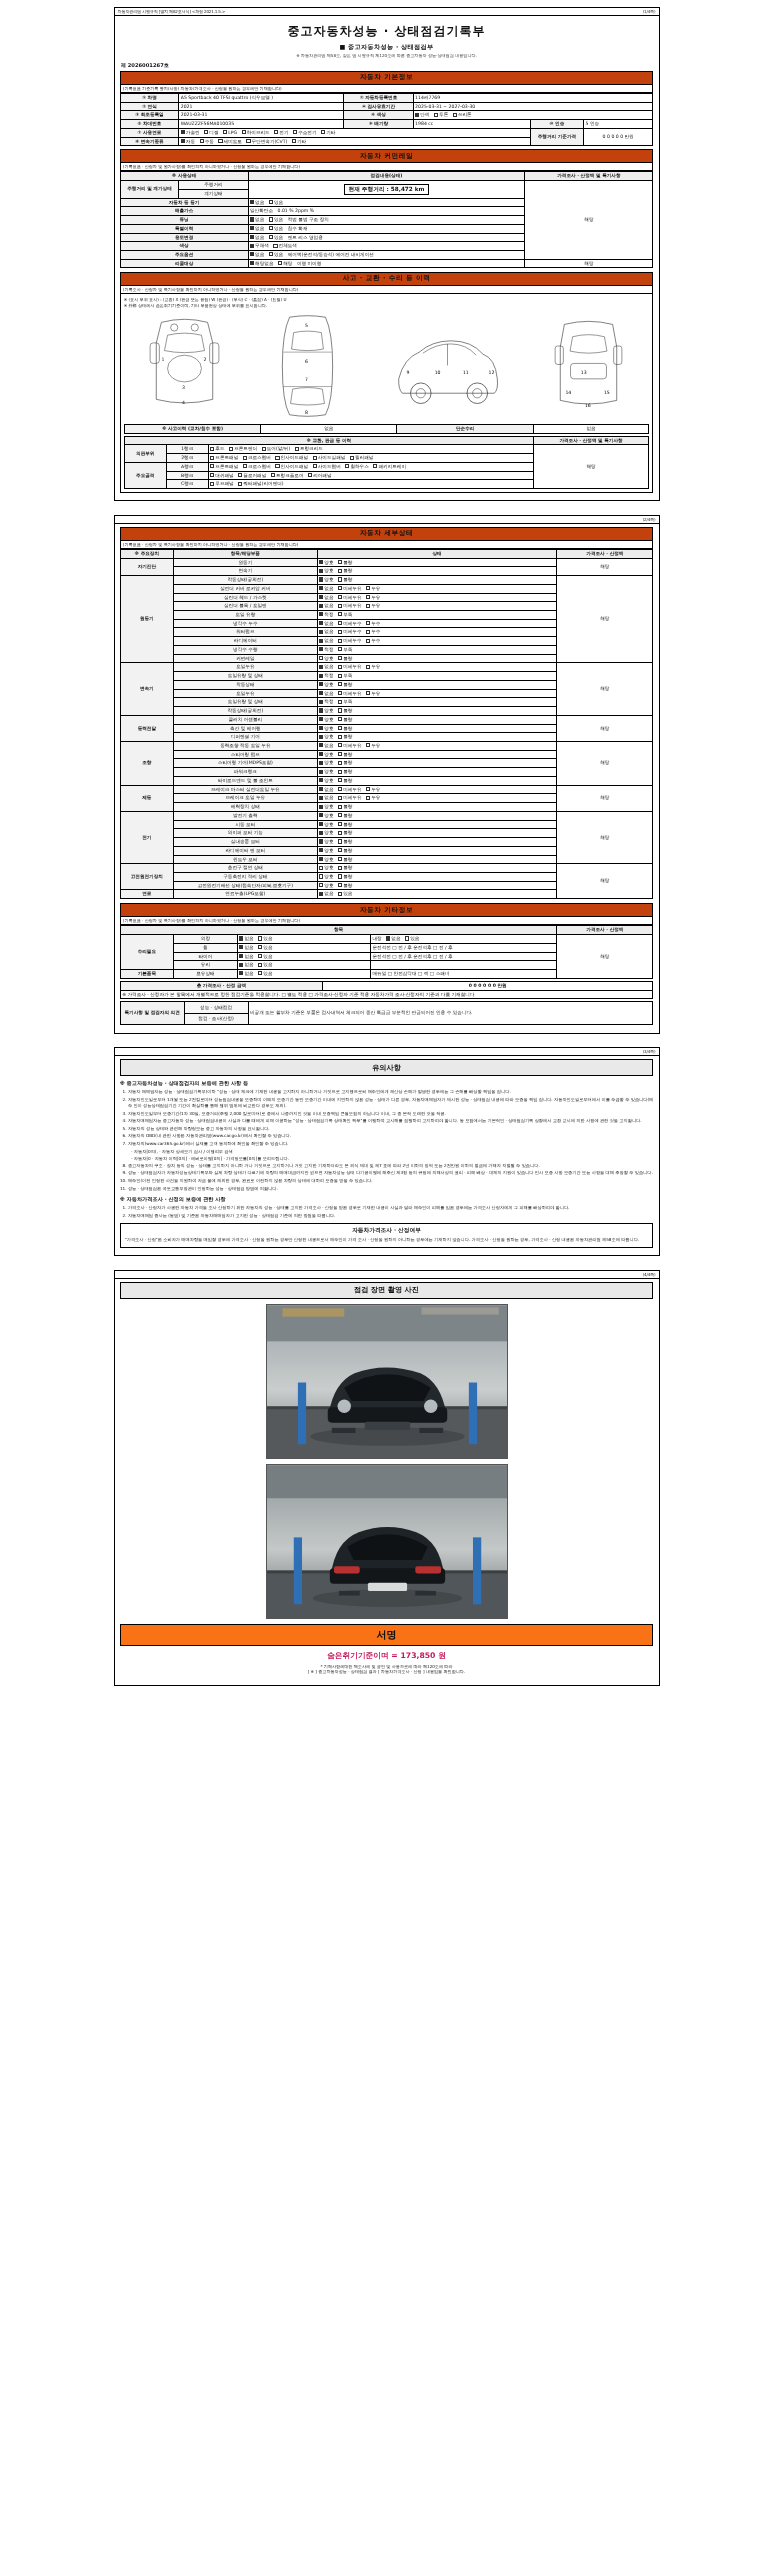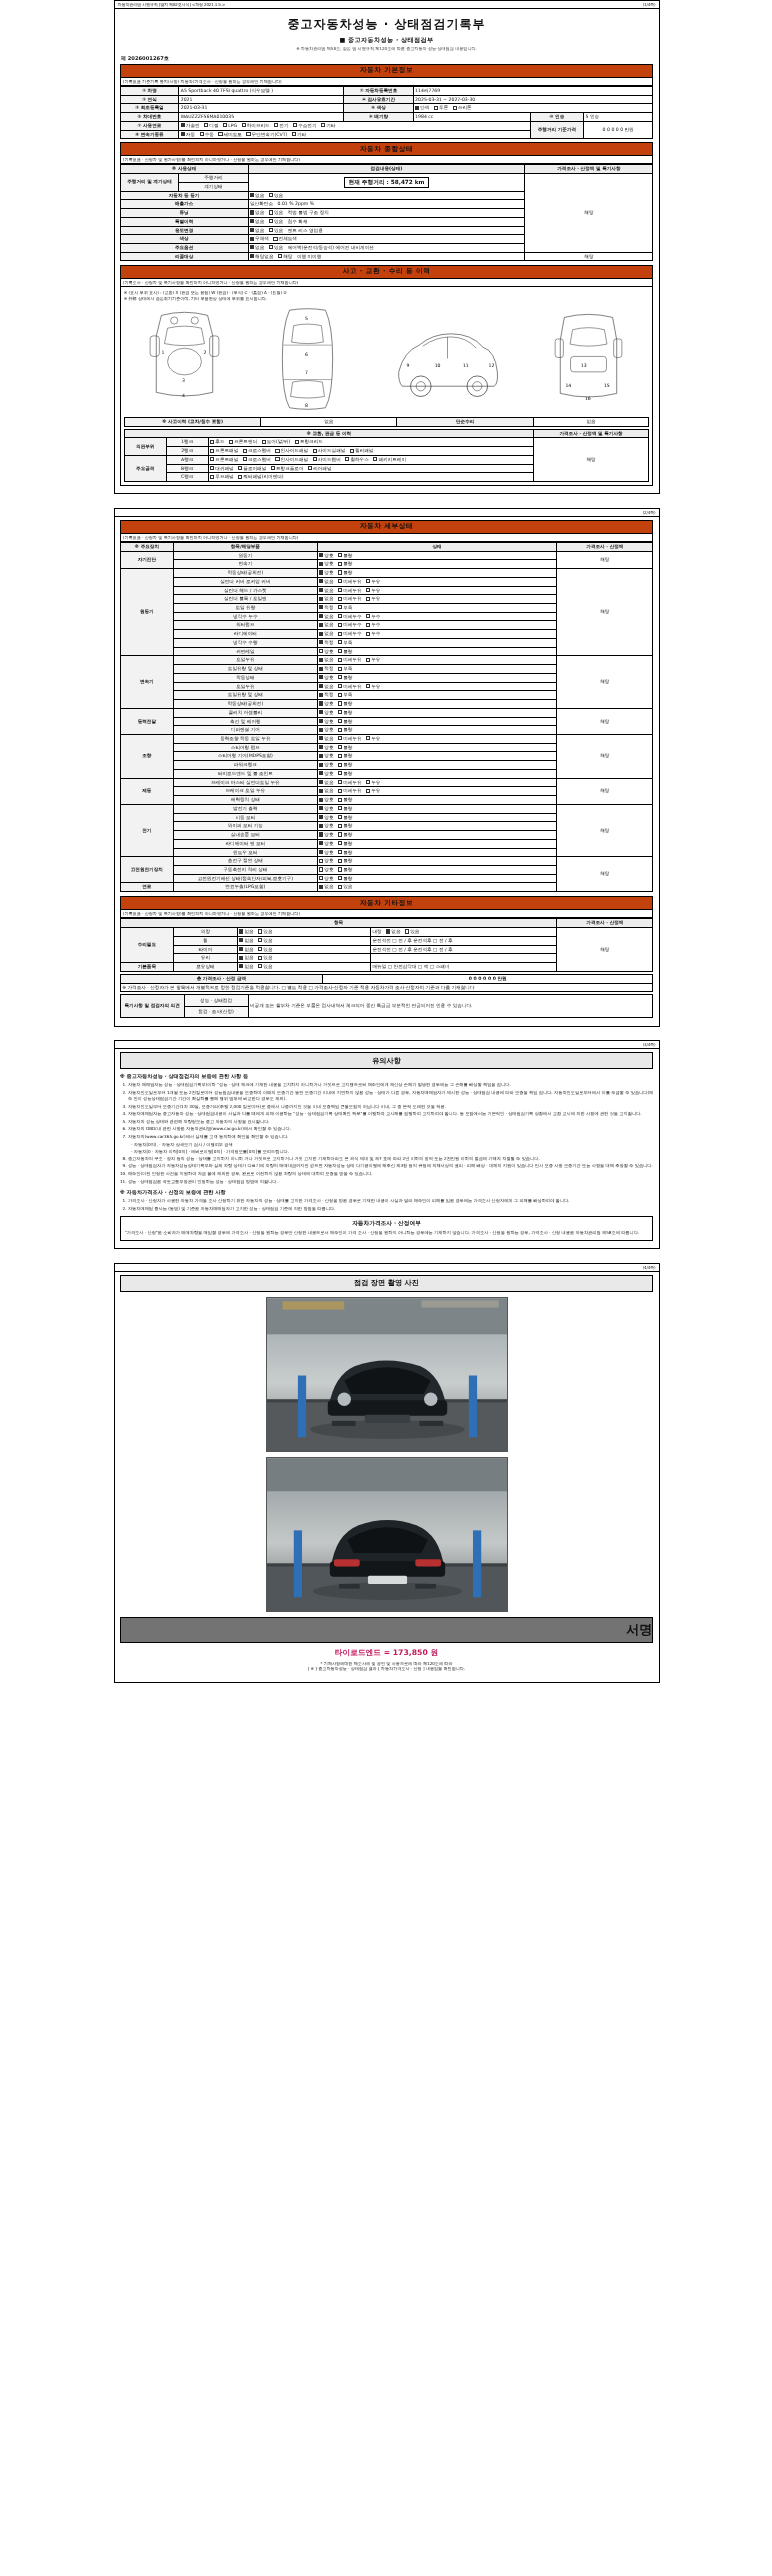--- a/index.html
+++ b/index.html
@@ -6,21 +6,21 @@
   html, body { margin:0; padding:0; }
   body {
     width:773px;
     background:#ffffff;
     font-family:"DejaVu Sans","Liberation Sans",sans-serif;
     font-size:5.7px;
     color:#111;
   }
   .page {
     width:767px;
-    margin:0 auto;
+    margin:7px auto;
     padding:0 0 5.2px 0;
   }
   .sheet {
     position:relative;
     margin:0 auto 13.4px auto;
     width:546px;
     background:#fff;
     border:0.5px solid #000;
     padding:0;
   }
@@ -83,21 +83,21 @@
     border:0.5px solid #000; border-top:none; padding:3.1px;
     background:#fff;
   }
   .legend-row { font-size:4.1px; margin-bottom:1px; }
   .car-figs { display:flex; justify-content:space-around; align-items:flex-start; padding:3.1px 0 1px 0; }
   .car-fig { position:relative; }
 
   
   .photo-band { background:#e9e9e9; border:0.5px solid #000; text-align:center; font-weight:bold; font-size:7.2px; padding:2.6px 0;}
   .photo-box { width:242px; height:155px; margin:5.2px auto; border:0.5px solid #555; overflow:hidden; position:relative; }
-  .sign-band { background:#737373; border:0.5px solid #000; text-align:right; font-weight:bold; font-size:13px; padding:2.6px 0; margin-top:5.2px;}
+  .sign-band { background:#f97316; border:0.5px solid #000; text-align:center; font-weight:bold; font-size:10px; padding:2.6px 0; margin-top:5.2px;}
   .price-line { text-align:center; font-size:7.7px; font-weight:bold; color:#c2185b; padding:5.2px 0 2.1px 0;}
   .footer-note { text-align:center; font-size:4.1px; padding:1px 0 0 0;}
   .footer-note2 { text-align:center; font-size:4.1px; padding:0.5px 0 3.1px 0;}
 
   
   .notice-title { background:#e9e9e9; border:0.5px solid #000; text-align:center; font-weight:bold; font-size:7.2px; padding:2.6px 0; margin-bottom:4.1px;}
   .notice-h { font-size:5.2px; font-weight:bold; margin:4.1px 0 2.1px 0;}
   ol.notice { margin:0 0 0 8.2px; padding:0; }
   ol.notice li { font-size:4.2px; line-height:1.45; margin-bottom:1.5px; text-align:justify; }
   p.np { font-size:4.2px; line-height:1.45; margin:1px 0; text-align:justify;}
@@ -195,21 +195,21 @@
             <span class="chk"><span class="cb on"></span><span>자동</span></span>
             <span class="chk"><span class="cb"></span><span>수동</span></span>
             <span class="chk"><span class="cb"></span><span>세미오토</span></span>
             <span class="chk"><span class="cb"></span><span>무단변속기(CVT)</span></span>
             <span class="chk"><span class="cb"></span><span>기타</span></span>
           </td>
         </tr>
       </tbody>
         </table>
 
-      <div class="band" style="margin-top:3.1px">자동차 종합상태</div>
+      <div class="band" style="margin-top:3.1px">자동차 커먼레일</div>
       <div class="band-note">
         <span>(기록없음 · 산정자 및 원가사항)를 확인하지 아니하였거나 · 산정을 원하는 경우에만 기재합니다)</span>
       </div>
 
       <table class="grid">
         <colgroup>
             <col style="width:11%">
             <col style="width:13%">
             <col style="width:52%">
             <col style="width:24%">
@@ -1003,21 +1003,21 @@
           <rect x="288" y="196" width="50" height="14" rx="4" fill="#b8302f"></rect>
           <rect x="196" y="228" width="76" height="16" rx="3" fill="#d8dbdc"></rect>
           <rect x="140" y="244" width="40" height="9" fill="#2a2f33"></rect>
           <rect x="288" y="244" width="40" height="9" fill="#2a2f33"></rect>
         </svg>
       </div>
 
       <div class="sign-band">서명</div>
 
       <div class="price-line">
-        <span>타이로드엔드 =</span>
+        <span>숨은취기기준이며 =</span>
         <span>173,850 원</span>
       </div>
       <div class="footer-note">* 기재사항에대한 제조사에 및 공인 및 사용으로에 따라 제120조에 따라</div>
       <div class="footer-note2">[ ※ ] 중고자동차성능 · 상태점검 결과 [ 자동차가격조사 · 산정 ] 내용임을 확인합니다.</div>
     </div>
   </div>
 
 </div>
 
 

